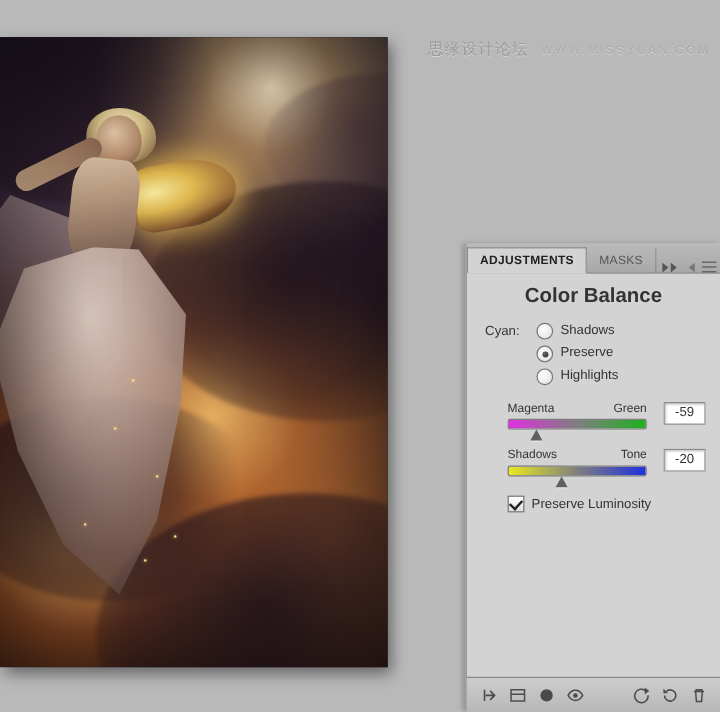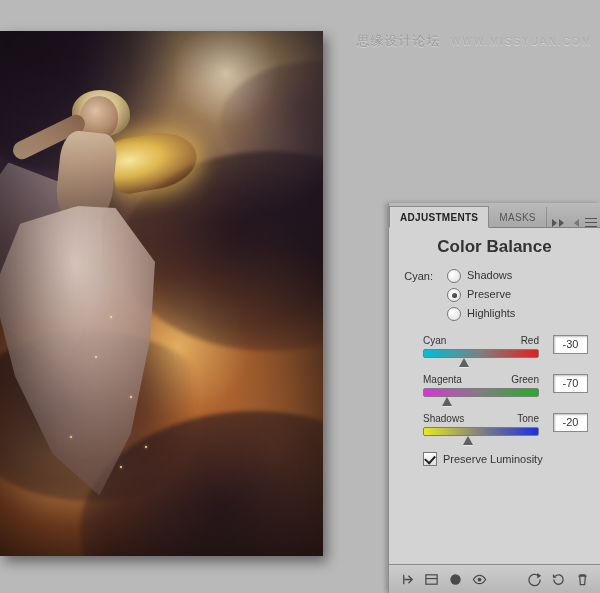--- a/index.html
+++ b/index.html
@@ -232,44 +232,32 @@
           <span>Preserve</span>
         </div>
         <div class="radio-row">
           <div class="radio"></div>
           <span>Highlights</span>
         </div>
       </div>
     </div>
 
     <div class="sliders">
-      <div class="slider-block">
-        <div class="slider-stack">
-          <div class="slider-labels">
-            <span>Cyan</span>
-            <span>Red</span>
-          </div>
-          <div class="slider-track grad-cr">
-            <div class="slider-thumb" style="left: 35%;"></div>
-          </div>
-        </div>
-        <div class="num-box">-30</div>
-      </div>
 
       <div class="slider-block">
         <div class="slider-stack">
           <div class="slider-labels">
             <span>Magenta</span>
             <span>Green</span>
           </div>
           <div class="slider-track grad-mg">
             <div class="slider-thumb" style="left: 20.5%;"></div>
           </div>
         </div>
-        <div class="num-box">-70</div>
+        <div class="num-box">-59</div>
       </div>
 
       <div class="slider-block">
         <div class="slider-stack">
           <div class="slider-labels">
             <span>Shadows</span>
             <span>Tone</span>
           </div>
           <div class="slider-track grad-yb">
             <div class="slider-thumb" style="left: 38.5%;"></div>

